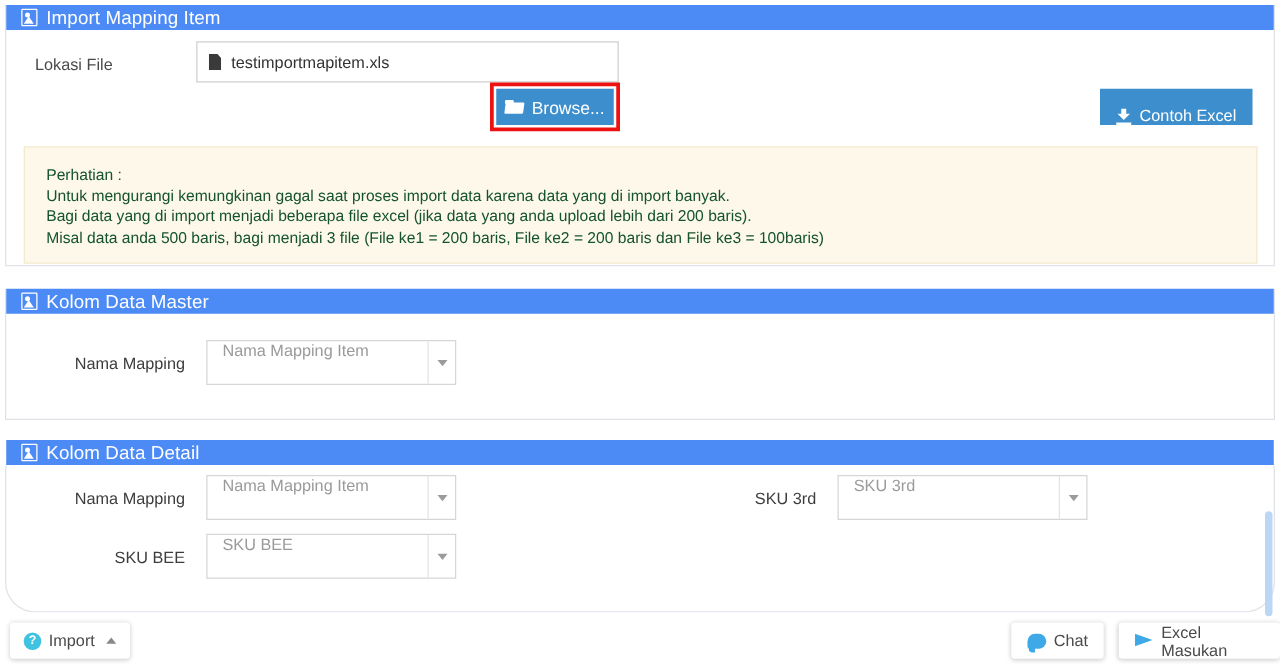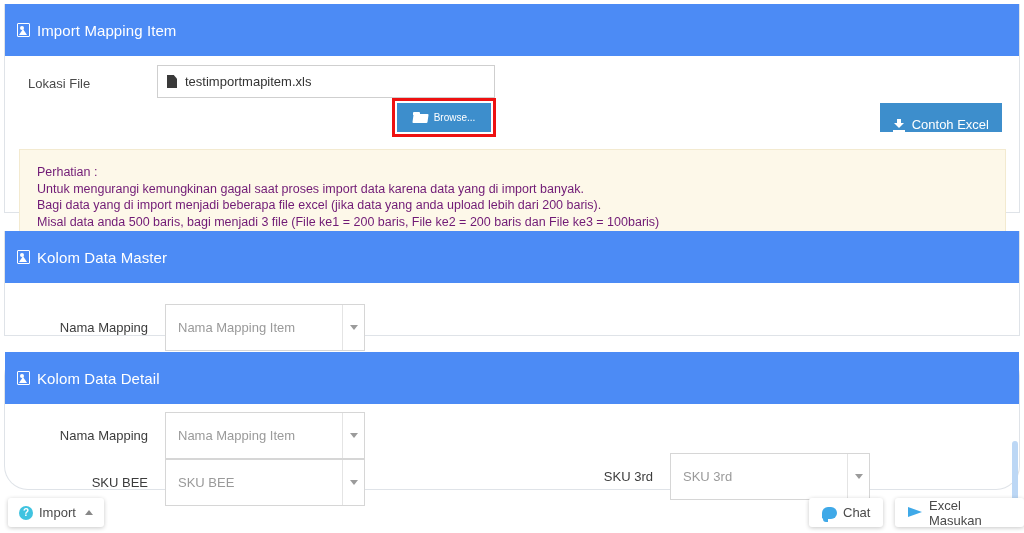--- a/index.html
+++ b/index.html
@@ -17,21 +17,21 @@
   }
 
   
   .panel {
     position: absolute;
     background: #ffffff;
     border: 1px solid #dfe3e8;
     border-top: none;
   }
   .panel-head {
-    height: 52px;
+    height: 20px;
     background: #4c8bf5;
     display: flex;
     align-items: center;
     padding-left: 12px;
     color: #ffffff;
     font-size: 15px;
     letter-spacing: .1px;
   }
   .panel-head .title { margin-left: 7px; font-weight: 400; }
   .panel-body { position: relative; }
@@ -99,21 +99,21 @@
   }
   .btn-browse {
     position: absolute;
     left: 392px; top: 47px;
     width: 94px; height: 29px;
     background: #3d8ecc;
     color: #ffffff;
     border: none;
     display: flex; align-items: center; justify-content: center;
     gap: 6px;
-    font-size: 10px;
+    font-size: 14px;
     font-family: "Liberation Sans", sans-serif;
     cursor: pointer;
   }
   .redbox {
     position: absolute;
     left: 387px; top: 42px;
     width: 104px; height: 39px;
     border: 3px solid #ee1111;
     pointer-events: none;
   }
@@ -170,44 +170,44 @@
 
   
   .warnbox {
     position: absolute;
     left: 14px; top: 93px;
     width: 987px; height: 94px;
     background: #fdf8e9;
     border: 1px solid #f3ead0;
   }
   .warn-line {
-    color: #701a75;
+    color: #14532d;
     font-size: 12.5px;
     line-height: 16.5px;
     padding-left: 17px;
   }
   .warn-line.first { padding-top: 14px; }
 
   
   #panel-master { left: 4px; top: 231px; width: 1016px; height: 105px; }
   #panel-detail { left: 4px; top: 352px; width: 1016px; height: 138px; border-radius: 24px; }
 
   .fieldrow { position: absolute; display: flex; align-items: center; }
   .fld-label {
     font-size: 13px;
     color: #3c3c3c;
     text-align: right;
     width: 160px;
     padding-right: 17px;
   }
   .select {
-    width: 200px; height: 47px;
+    width: 200px; height: 36px;
     border: 1px solid #d6d6d6;
     background: #ffffff;
-    display: flex; align-items: center;
+    display: flex; 
     position: relative;
   }
   .select .ph {
     font-size: 13px;
     color: #9a9a9a;
     padding-left: 12px;
   }
   .select .caret-wrap {
     position: absolute;
     right: 0; top: 0;
@@ -382,21 +382,21 @@
       <div class="fieldrow" style="left:0; top:55px;">
         <div class="fld-label">SKU BEE</div>
         <div class="select">
           <span class="ph">SKU BEE</span>
           <span class="caret-wrap">
               <span class="caret"></span>
             </span>
         </div>
       </div>
 
-      <div class="fieldrow" style="left:505px; top:8px;margin-top:41px;">
+      <div class="fieldrow" style="left:505px; top:8px;">
         <div class="fld-label">SKU 3rd</div>
         <div class="select">
           <span class="ph">SKU 3rd</span>
           <span class="caret-wrap">
               <span class="caret"></span>
             </span>
         </div>
       </div>
 
       <div class="panel-scrollbar"></div>

